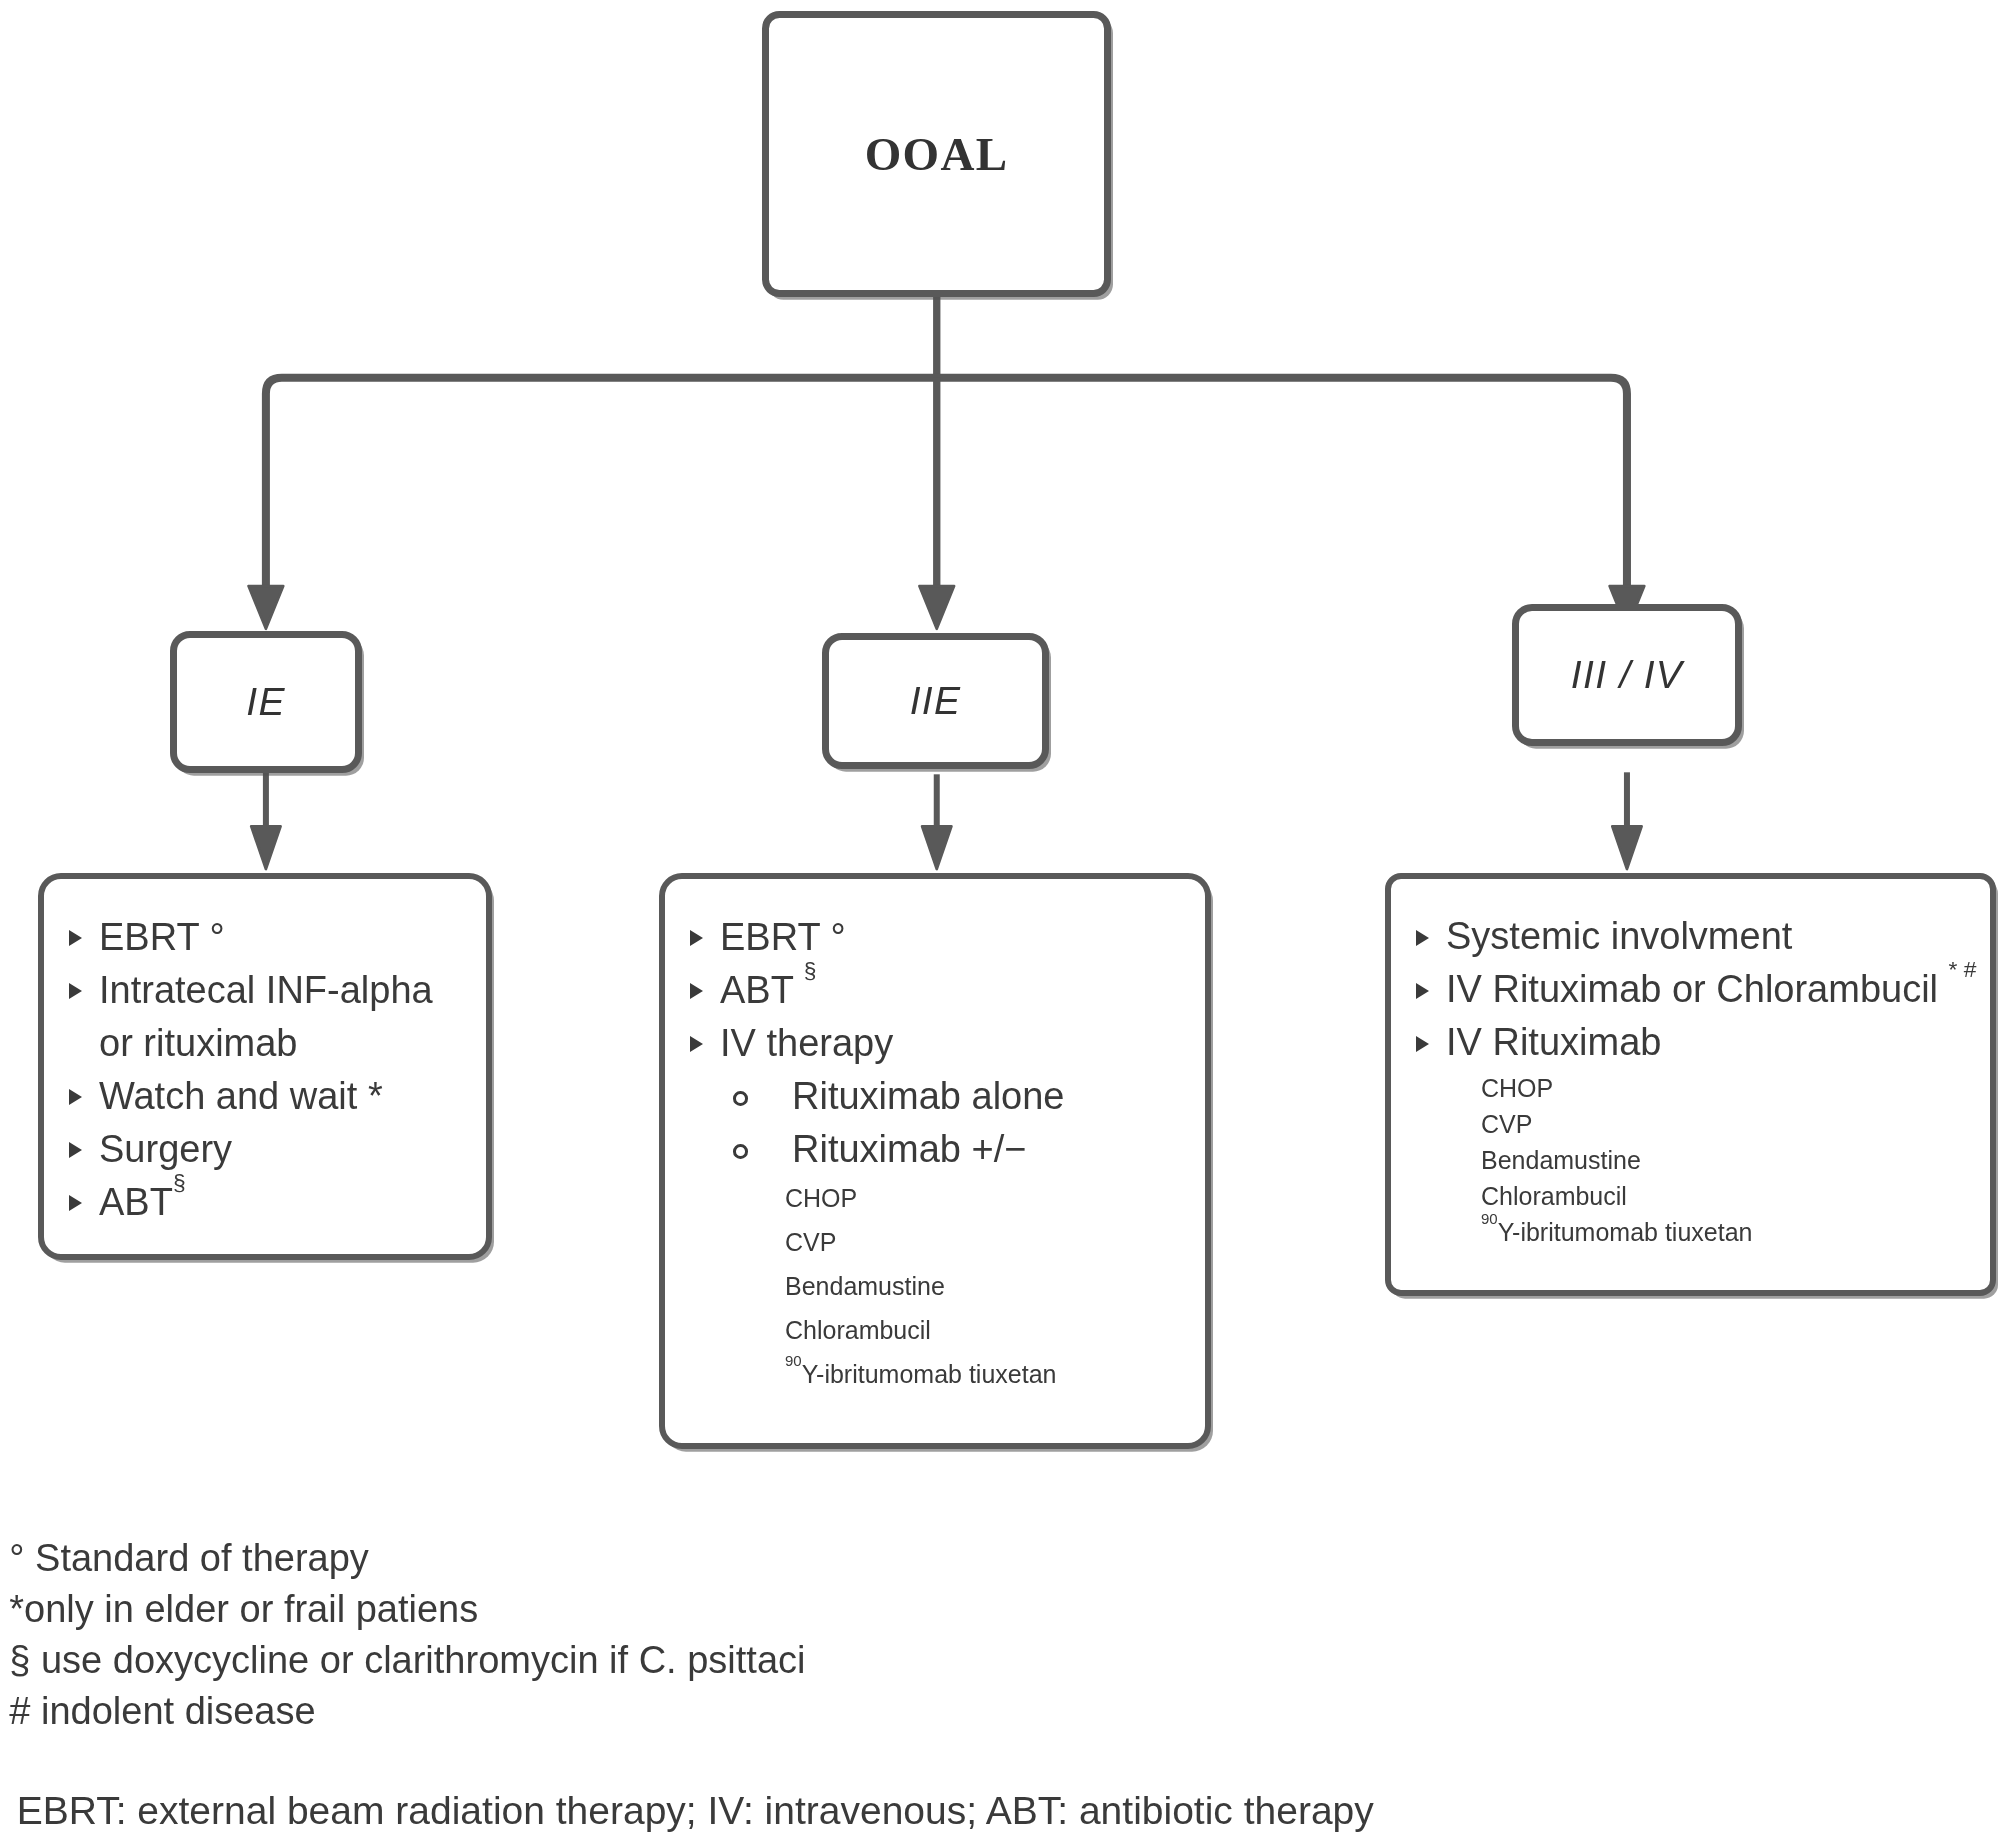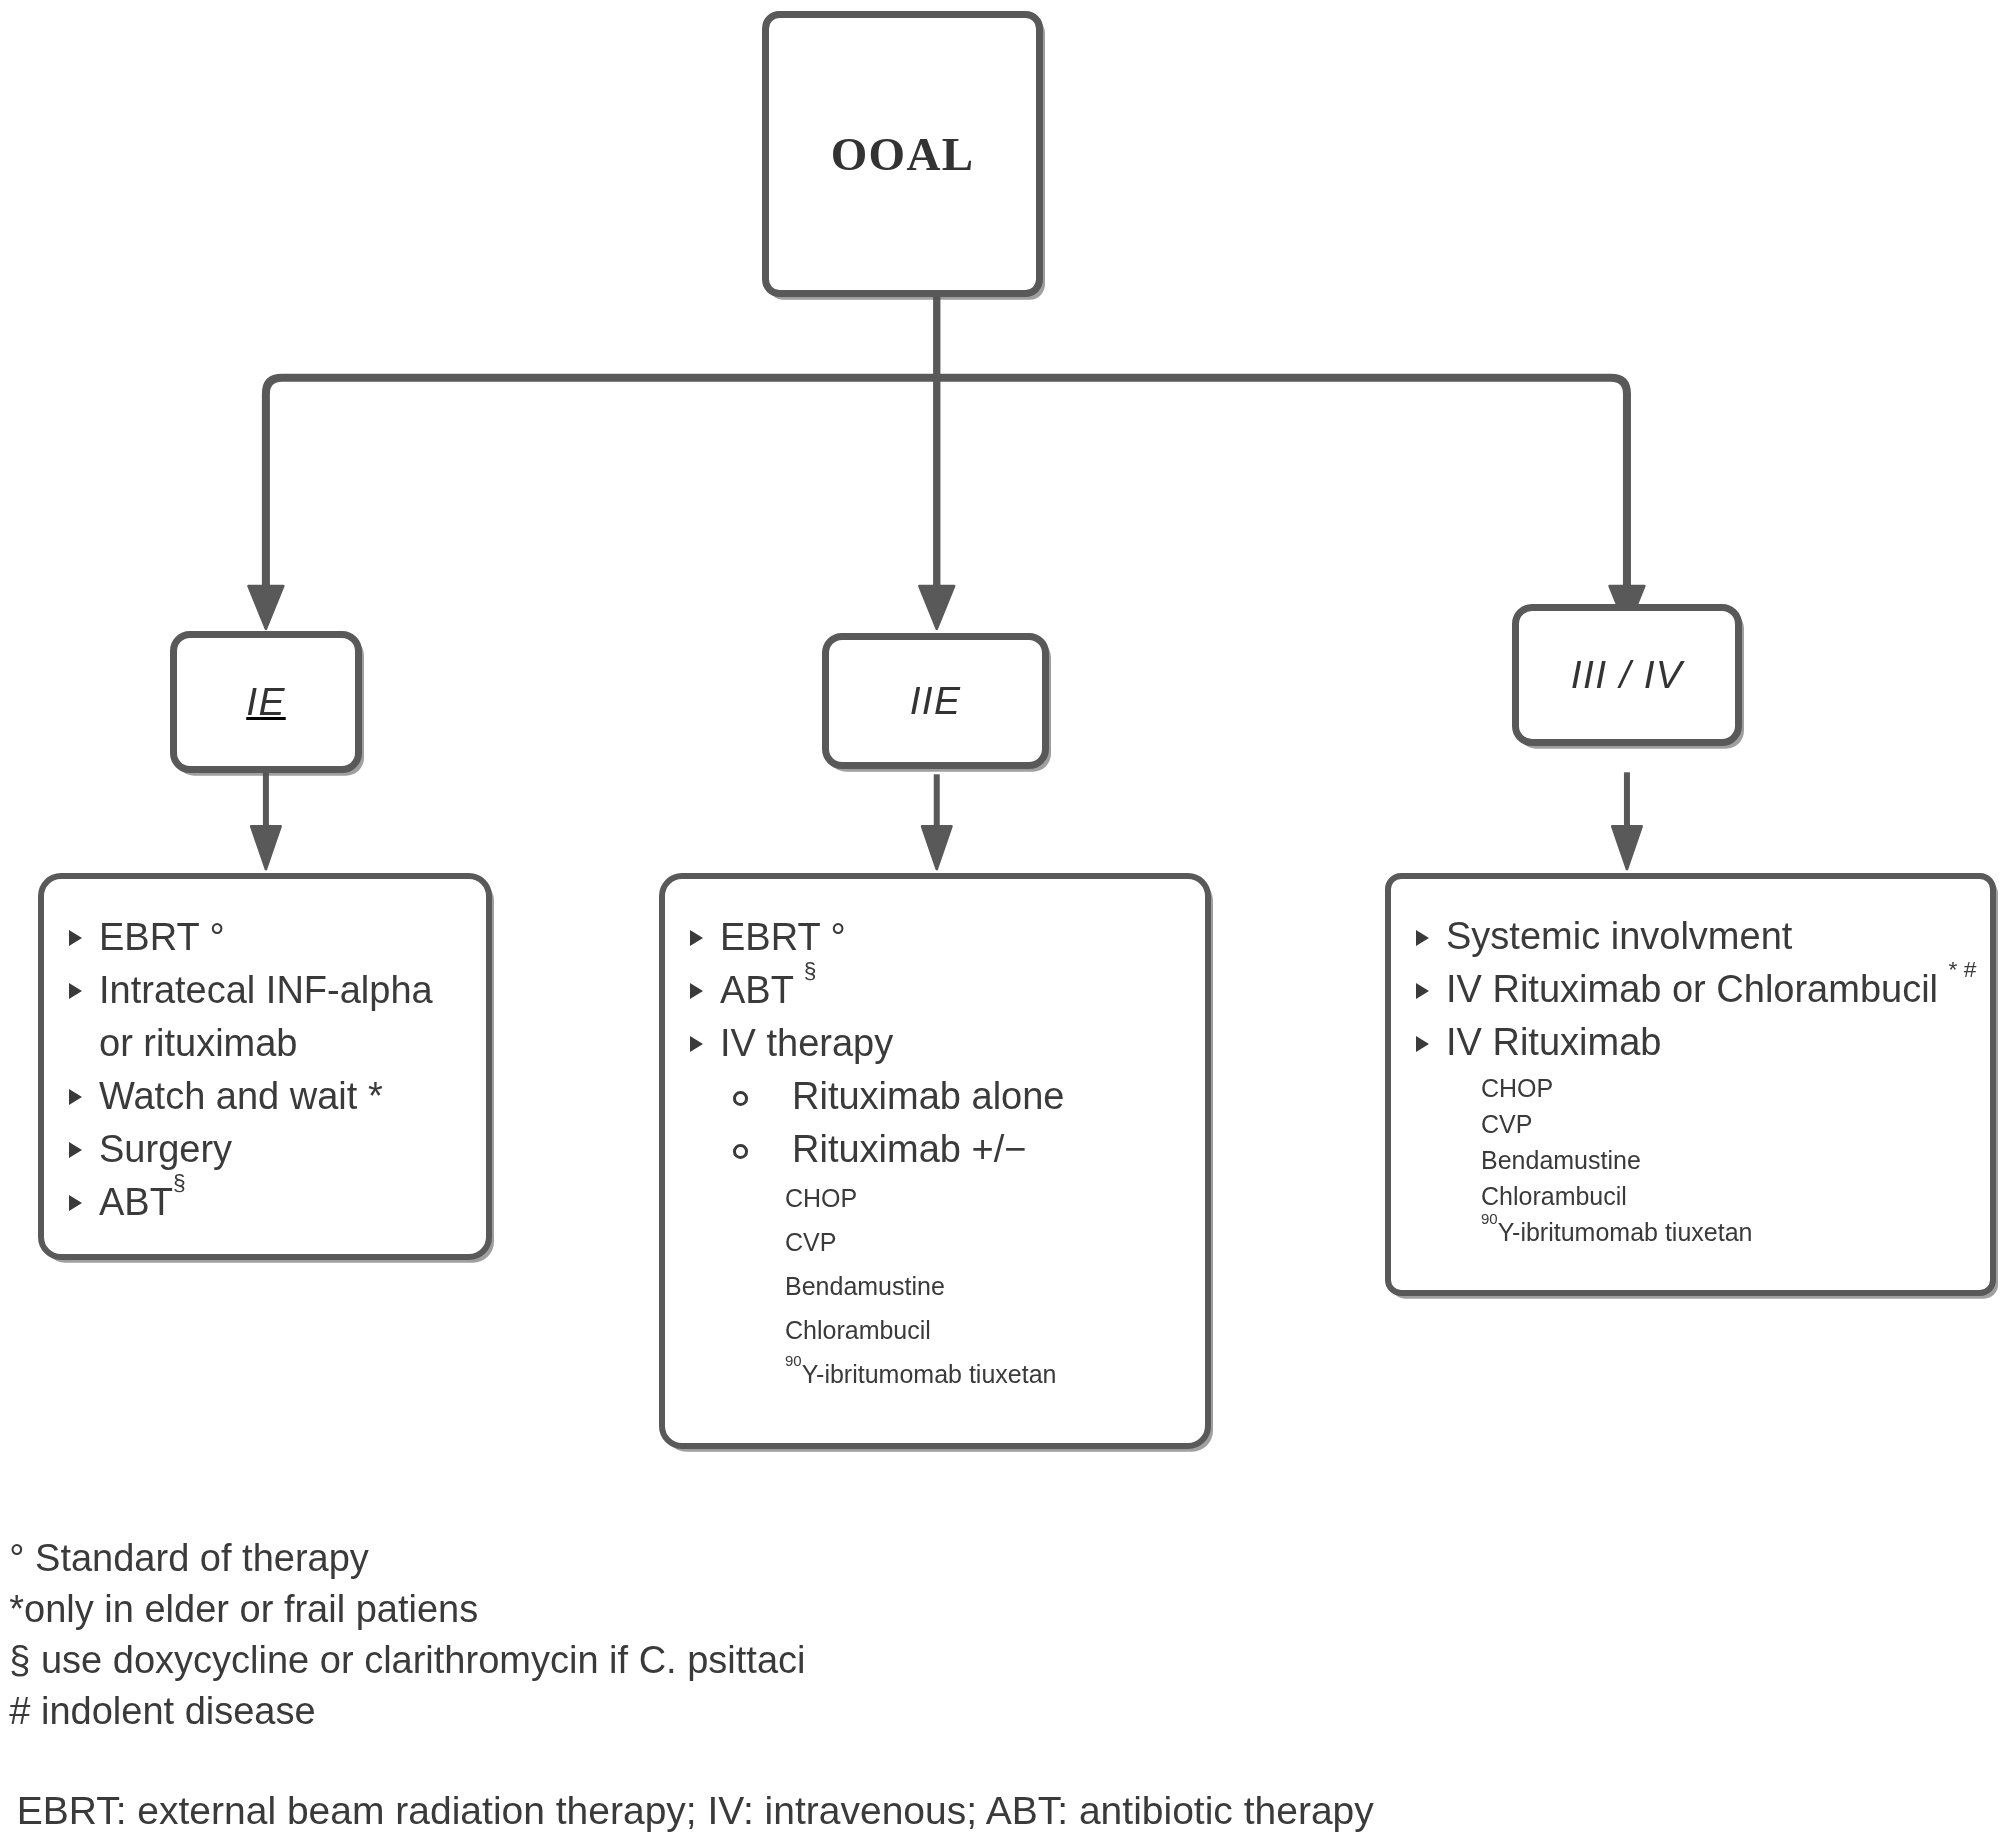--- a/index.html
+++ b/index.html
@@ -34,22 +34,22 @@
     letter-spacing:1.3px;
     color:#333333;
   }
   .stage-label{
     font-style:italic;
     font-size:39px;
     letter-spacing:1.3px;
     color:#333333;
   }
 
-  #node-ooal  {left:762px; top:11.3px;  width:281px; height:286px; border-radius:17.4px;}
-  #node-ie    {left:170px;  top:631px; width:192px; height:142px;text-decoration:underline;}
+  #node-ooal  {left:762px; top:11.3px;  width:349px; height:286px; border-radius:17.4px;}
+  #node-ie    {left:170px;  top:631px; width:192px; height:142px;}
   #node-iie   {left:822px; top:633px; width:227px; height:136px;align-items:center;}
   #node-iiiiv {left:1512px; top:604px; width:230px; height:142px;}
 
   #tbox-ie    {left:38px;   top:873px; width:454px; height:387px; border-radius:23px; border-width:6.7px;}
   #tbox-iie   {left:659px;  top:873px; width:552px; height:576px; border-radius:23px; border-width:6.7px;}
   #tbox-iiiiv {left:1385px; top:873px; width:611px; height:423px; border-radius:16px; border-width:6.7px;}
 
   .tlist{padding:32px 13.4px 0 24px;}
   .titem{display:flex;align-items:flex-start;color:var(--text);}
   .txt{display:block;}

